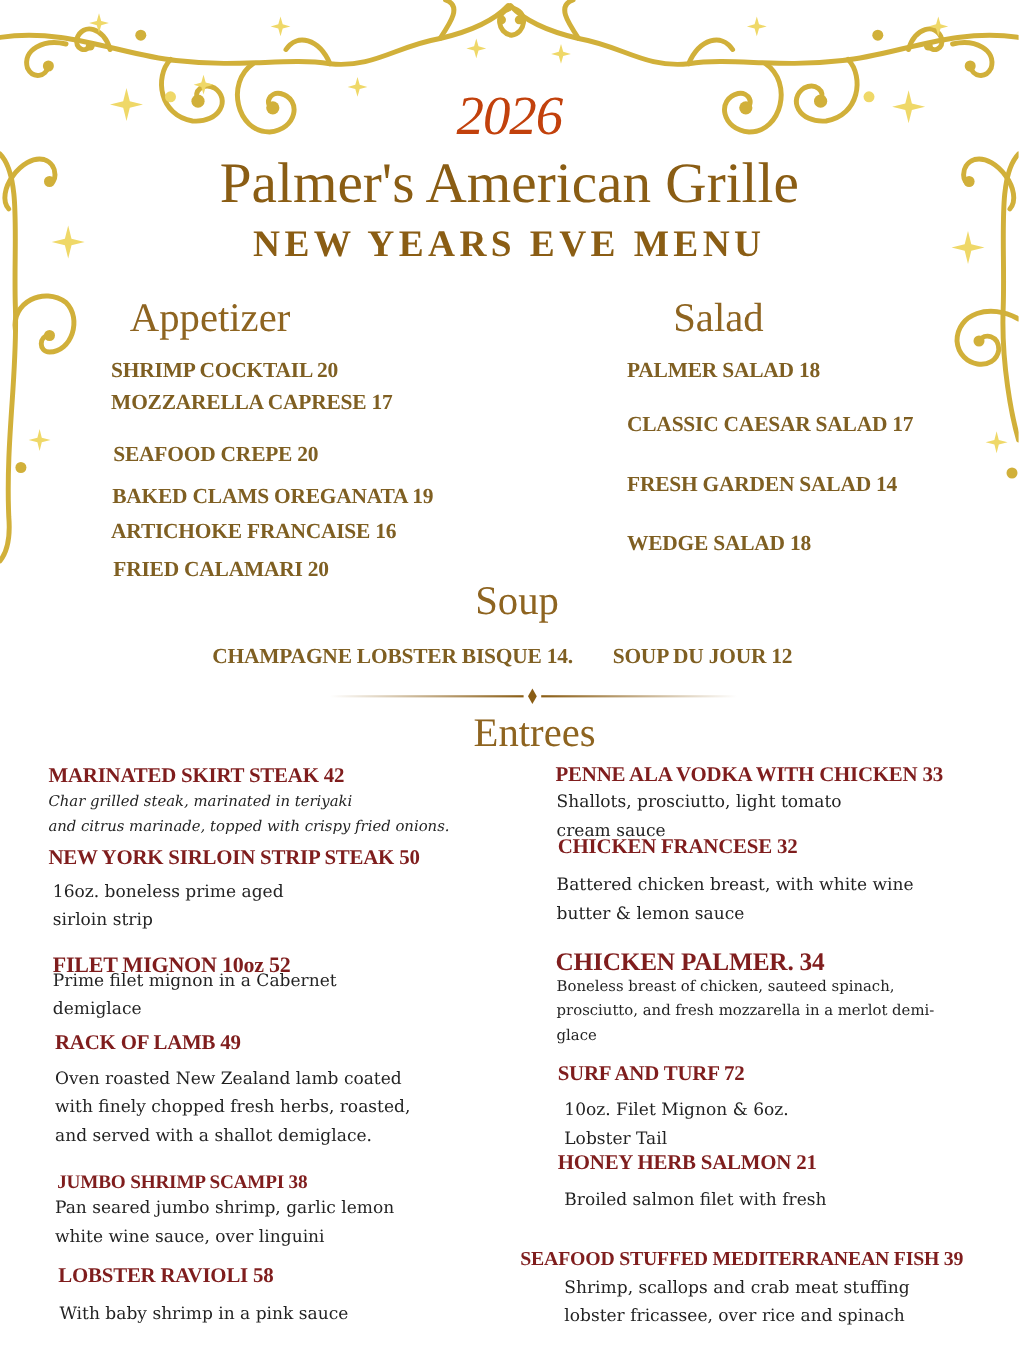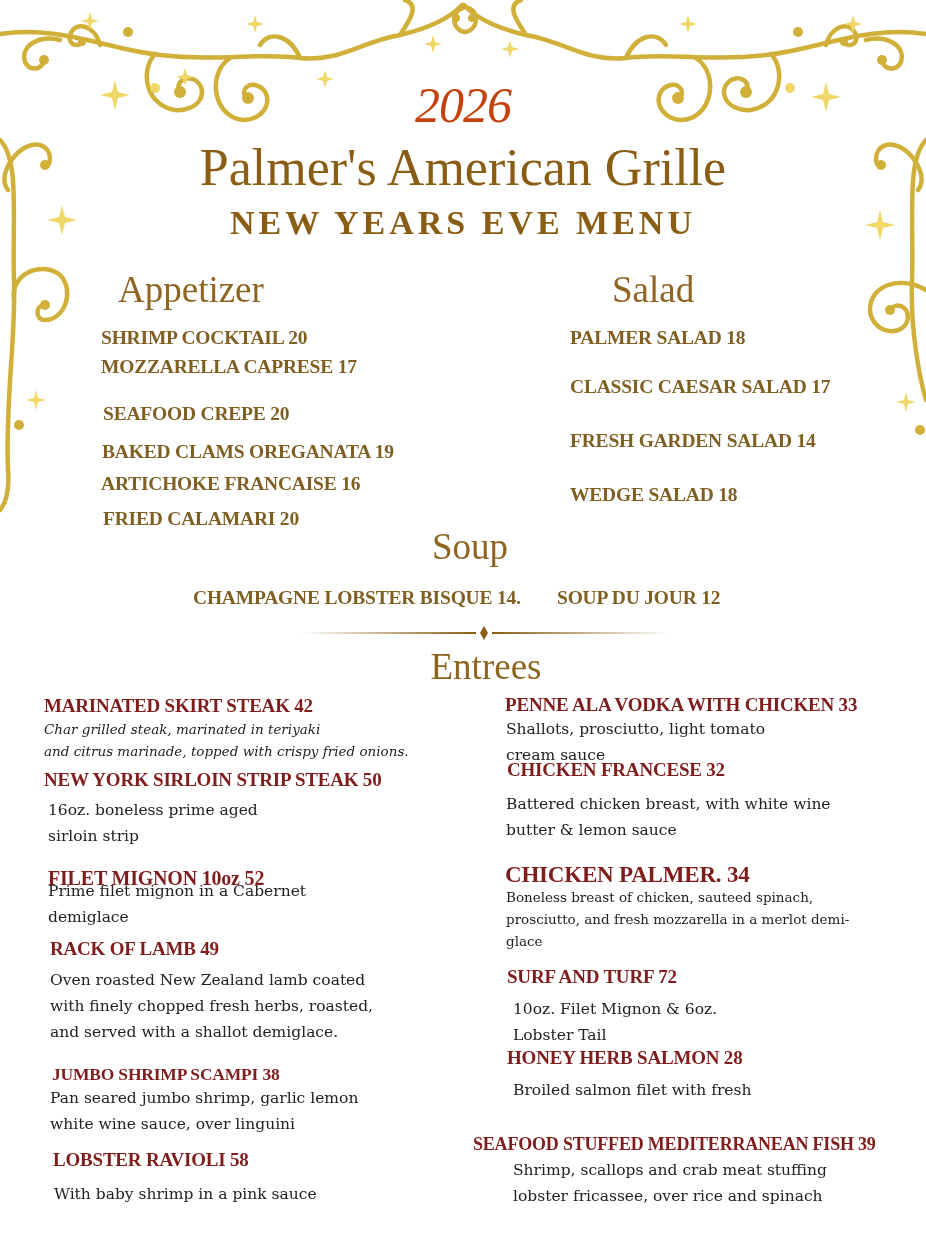--- a/index.html
+++ b/index.html
@@ -205,21 +205,21 @@
   <div>prosciutto, and fresh mozzarella in a merlot demi-</div>
   <div>glace</div>
 </div>
 
 <div class="abs ent-name" style="left:507px; top:966px;">SURF AND TURF  72</div>
 <div class="abs desc" style="left:513px; top:996px; width:400px;">
   <div>10oz. Filet Mignon &amp; 6oz.</div>
   <div>Lobster Tail</div>
 </div>
 
-<div class="abs ent-name" style="left:507px; top:1047px;">HONEY HERB SALMON 28</div>
+<div class="abs ent-name" style="left:507px; top:1047px;">HONEY HERB SALMON 21</div>
 <div class="abs desc" style="left:513px; top:1077px; width:400px;">
   <div>Broiled salmon filet with fresh</div>
 </div>
 
 <div class="abs ent-name" style="left:473px; top:1134px; font-size:18px;">SEAFOOD STUFFED MEDITERRANEAN FISH 39</div>
 <div class="abs desc" style="left:513px; top:1157px; width:410px;">
   <div>Shrimp, scallops and crab meat stuffing</div>
   <div>lobster fricassee, over rice and spinach</div>
 </div>
 

